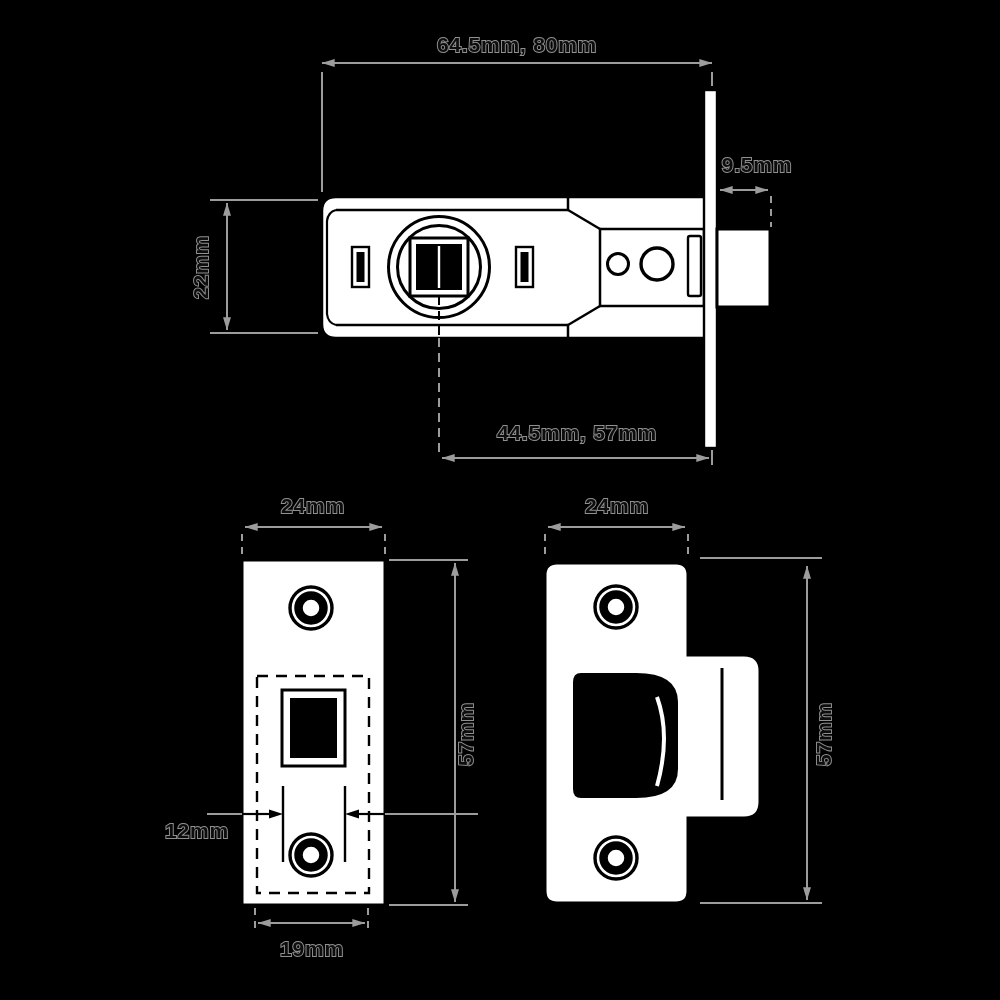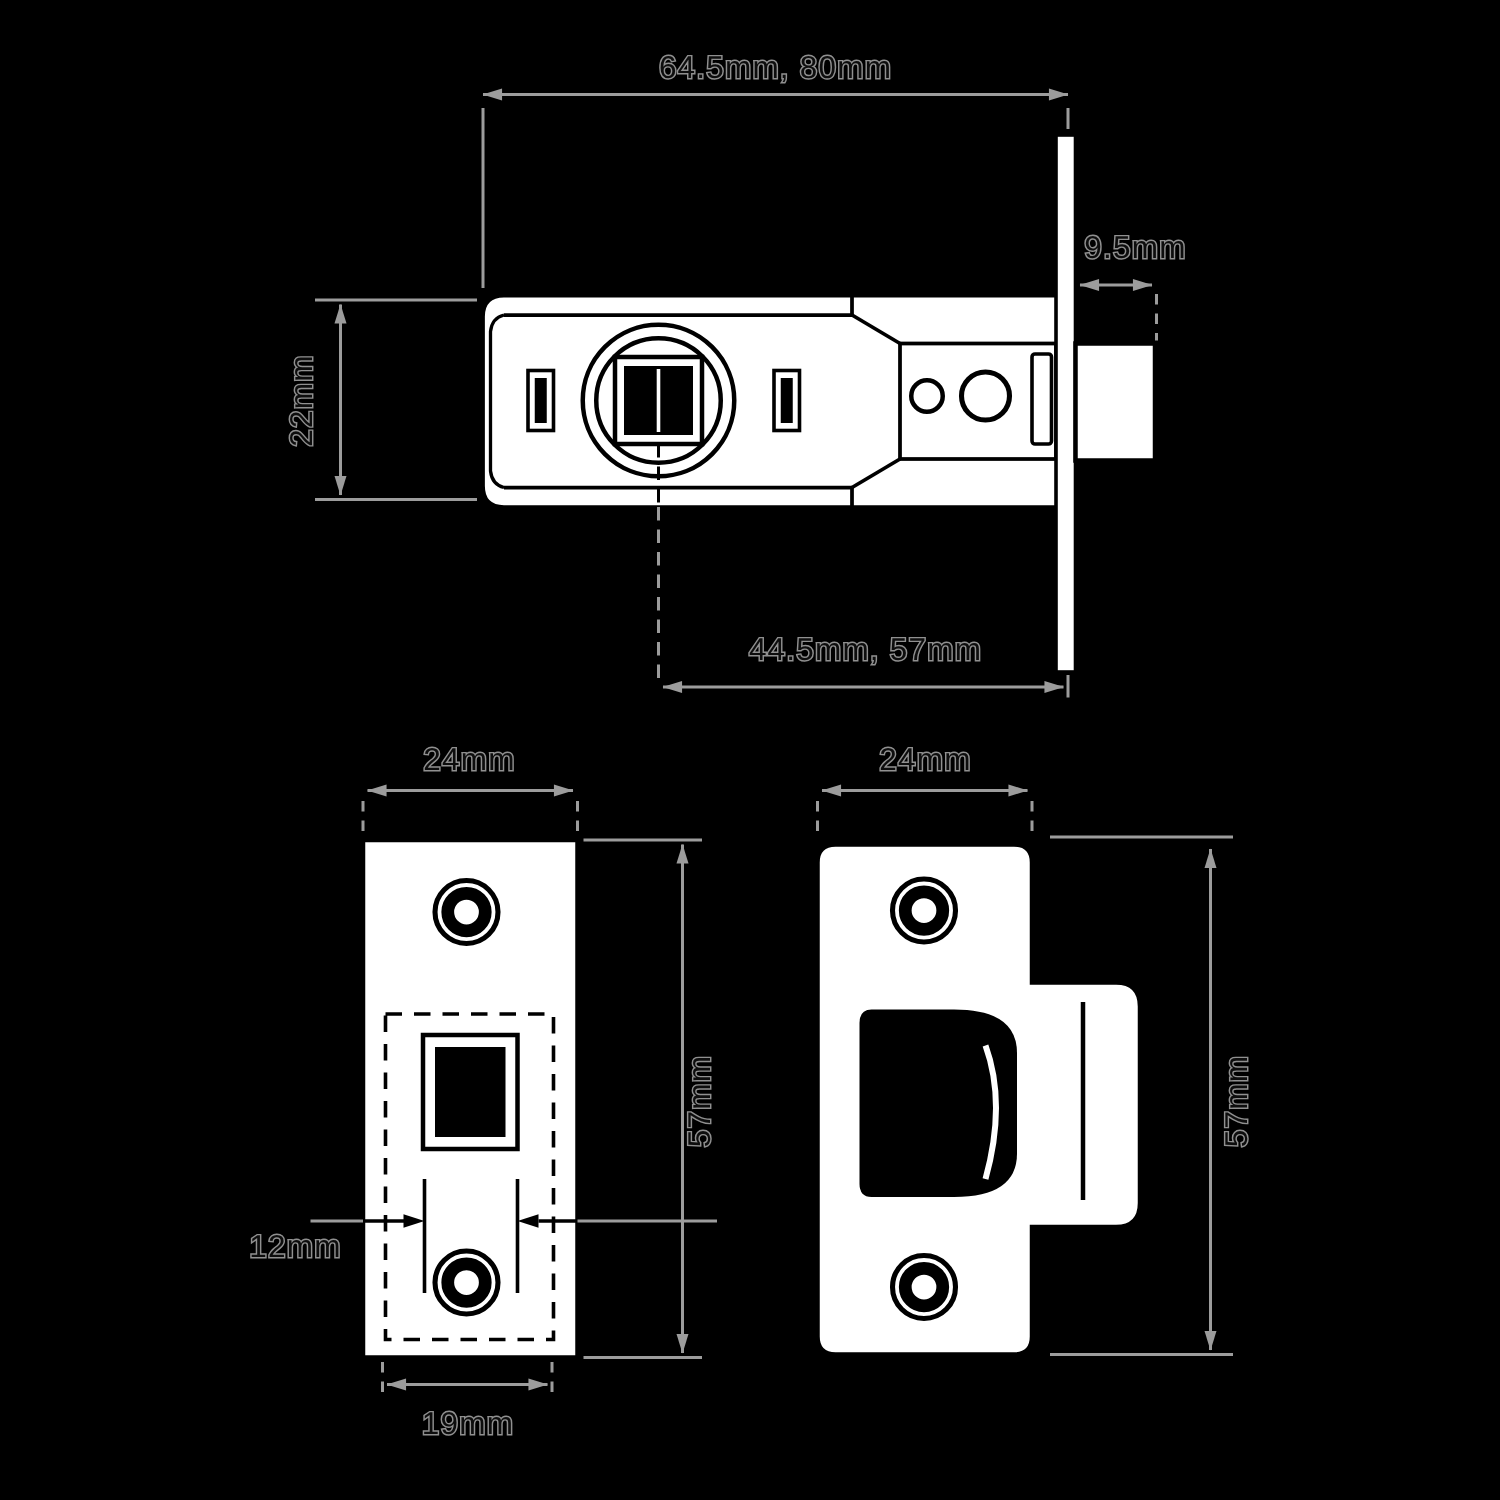--- a/index.html
+++ b/index.html
@@ -1,20 +1,21 @@
 <!DOCTYPE html>
 <html><head>
 <meta charset="utf-8">
 <style>
   html, body { margin: 0; padding: 0; background: #000; }
   .stage {
     position: relative;
     width: 1000px; height: 1000px;
     background: #000000;
     overflow: hidden;
+    font-weight: bold;
   }
   svg { display: block; }
   .dim-text {
     font-family: "Liberation Sans", sans-serif;
     font-size: 21px;
     letter-spacing: 0.8px;
     fill: #0d0d0d;
     stroke: #909090;
     stroke-width: 1.9px;
     paint-order: stroke;

